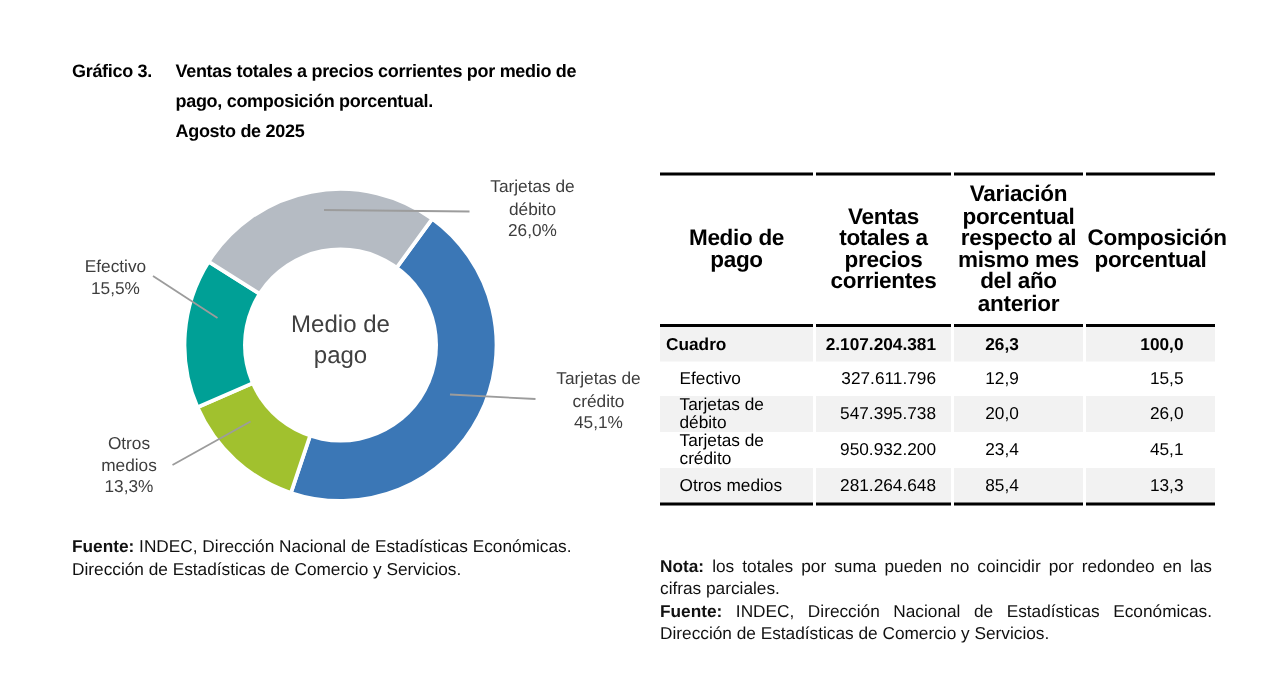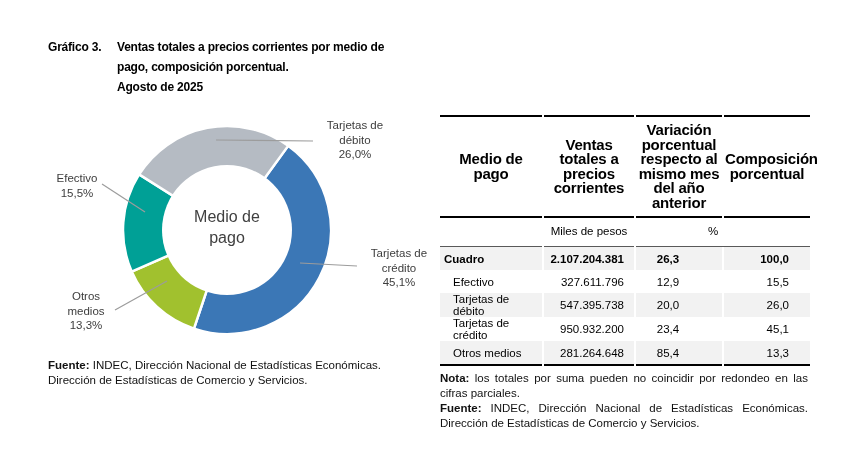--- a/index.html
+++ b/index.html
@@ -132,25 +132,20 @@
           <col class="c3">
           <col class="c4">
         </colgroup>
       <thead>
         <tr>
           <th>Medio de pago</th>
           <th>Ventas totales a precios corrientes</th>
           <th>Variación porcentual respecto al mismo mes del año anterior</th>
           <th>Composición porcentual</th>
         </tr>
-        <tr class="units">
-          <td></td>
-          <td>Miles de pesos</td>
-          <td colspan="2" class="pct-unit">%</td>
-        </tr>
       </thead>
       <tbody>
         <tr class="total-row">
           <td class="row-label">Cuadro</td>
           <td class="num-ventas">2.107.204.381</td>
           <td class="num-var">26,3</td>
           <td class="num-comp">100,0</td>
         </tr>
         <tr>
           <td class="row-label">Efectivo</td>

